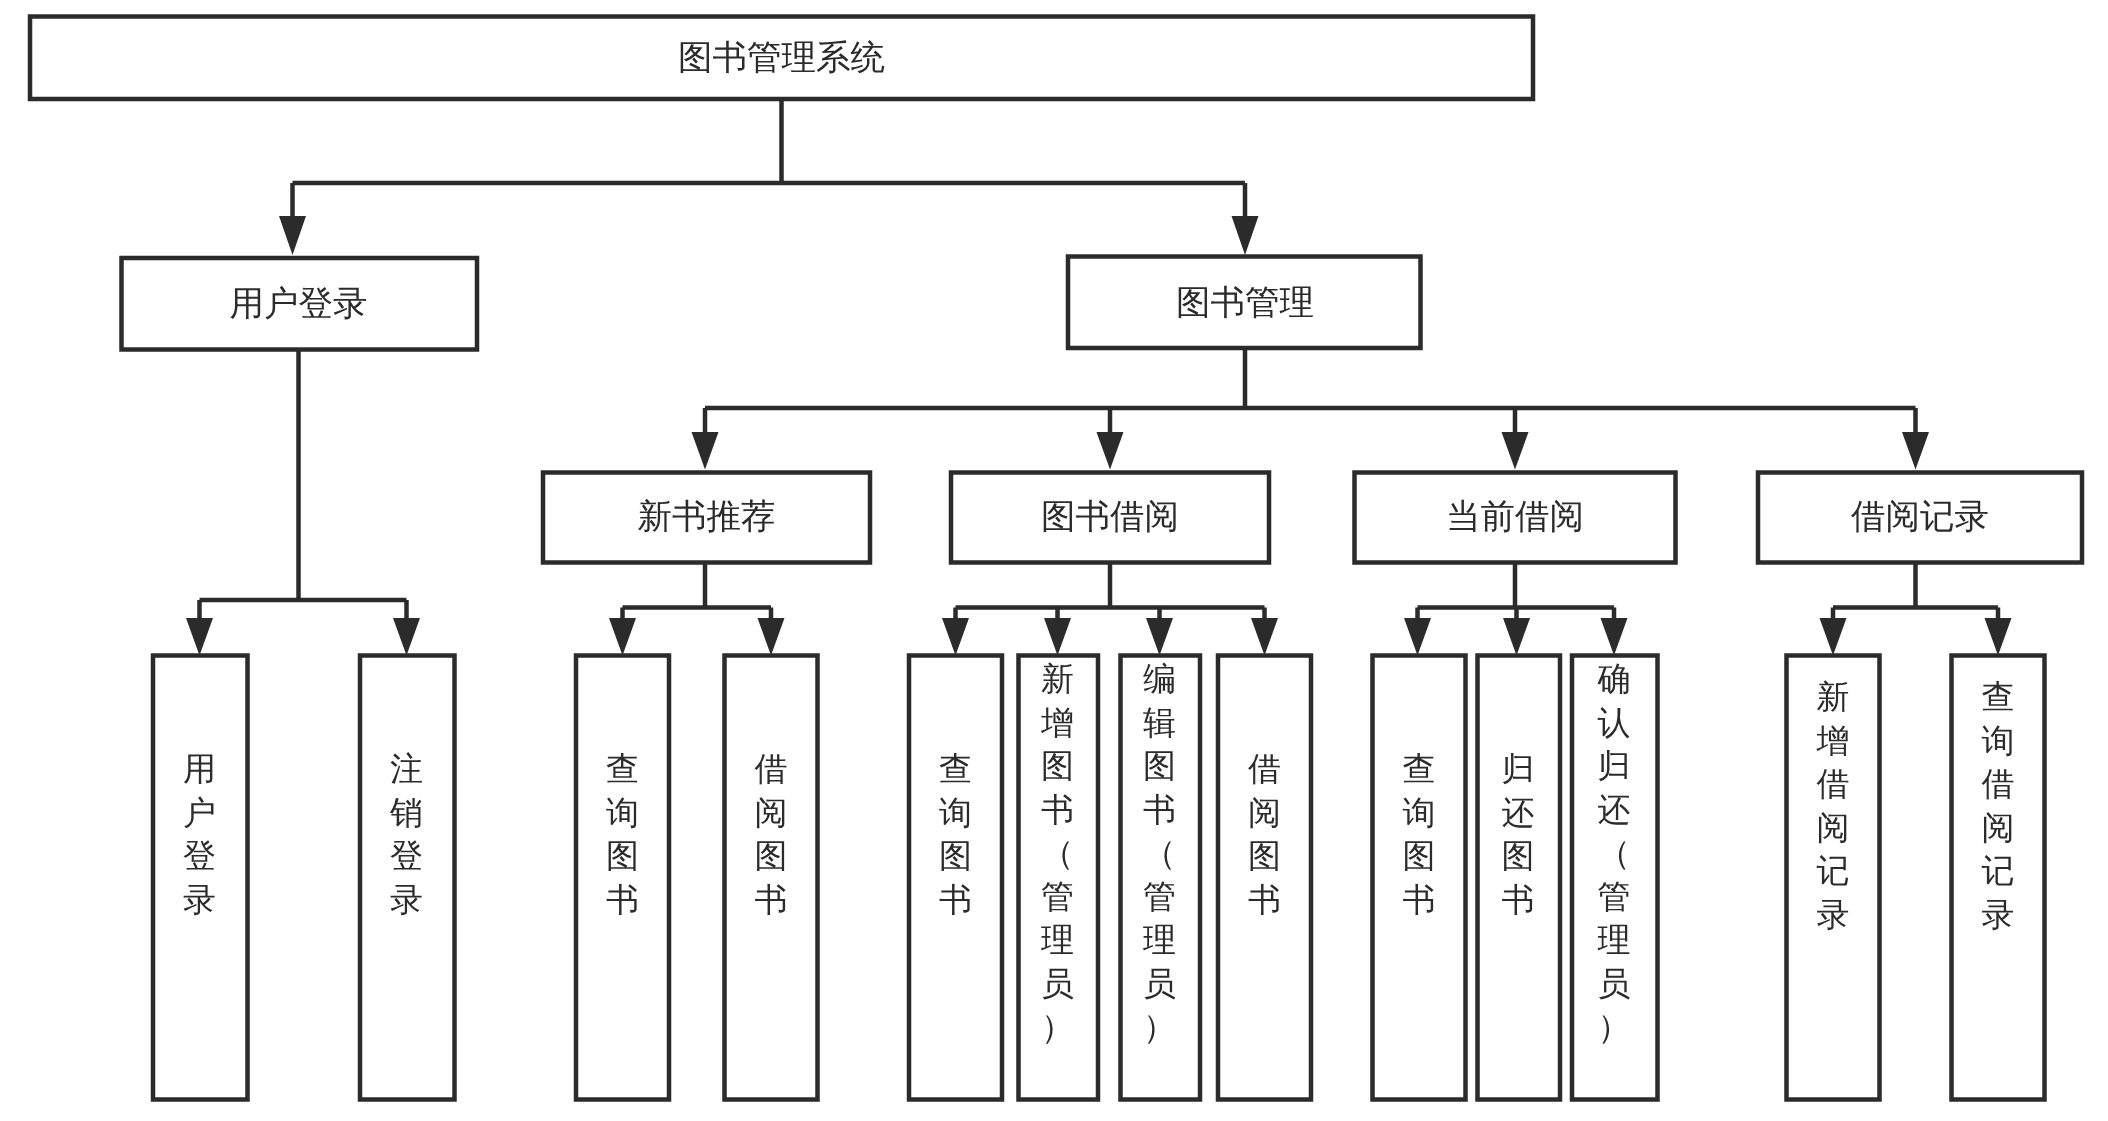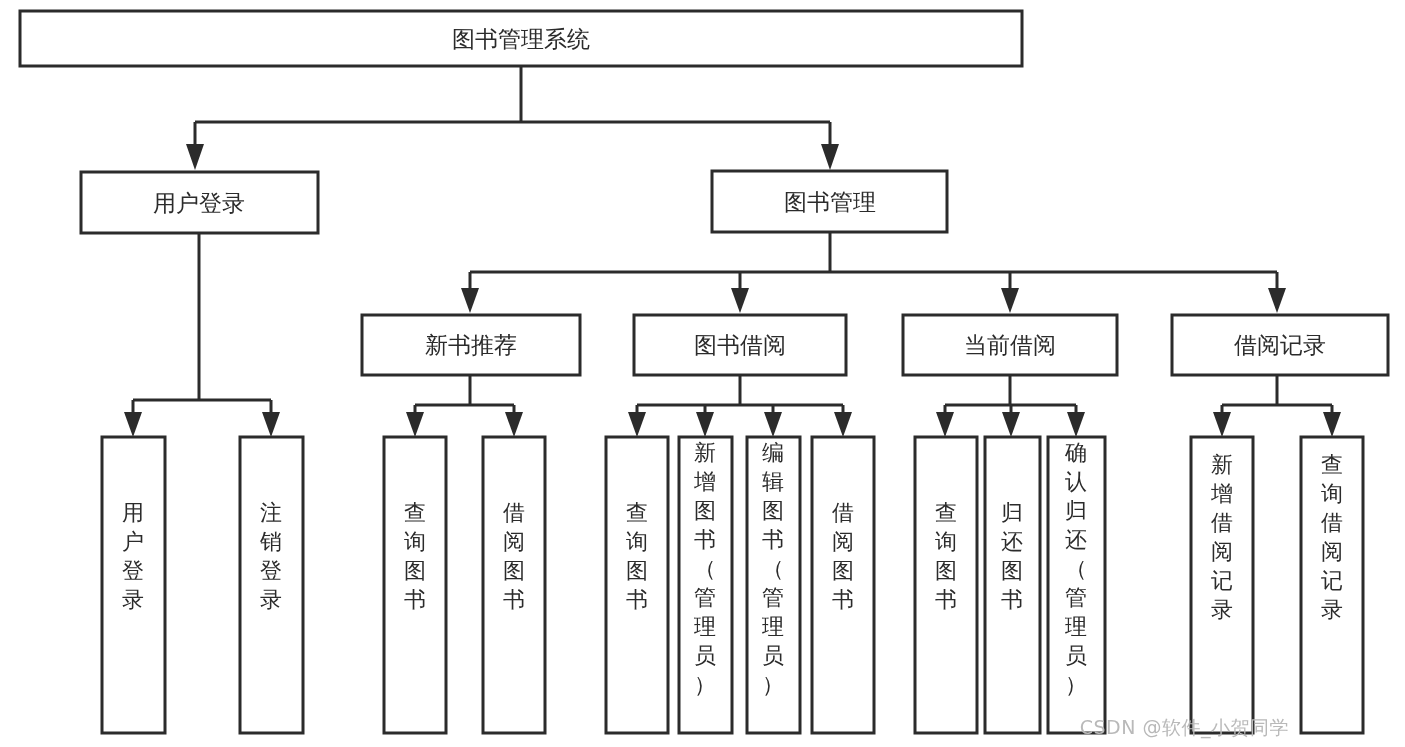--- a/index.html
+++ b/index.html
@@ -242,14 +242,13 @@
       <text class="node-label-vertical" x="1222" y="472"><tspan x="1222" y="472">新</tspan><tspan x="1222" y="501">增</tspan><tspan x="1222" y="530">借</tspan><tspan x="1222" y="559">阅</tspan><tspan x="1222" y="588">记</tspan><tspan x="1222" y="617">录</tspan></text>
     </g>
 
     <g>
       <rect class="node-box" x="1301" y="437" width="62" height="296"></rect>
       <text class="node-label-vertical" x="1332" y="472"><tspan x="1332" y="472">查</tspan><tspan x="1332" y="501">询</tspan><tspan x="1332" y="530">借</tspan><tspan x="1332" y="559">阅</tspan><tspan x="1332" y="588">记</tspan><tspan x="1332" y="617">录</tspan></text>
     </g>
 
   </svg>
 
-  <div class="watermark">CSDN @软件_小贺同学</div>
 </div>
 
 </body></html>

